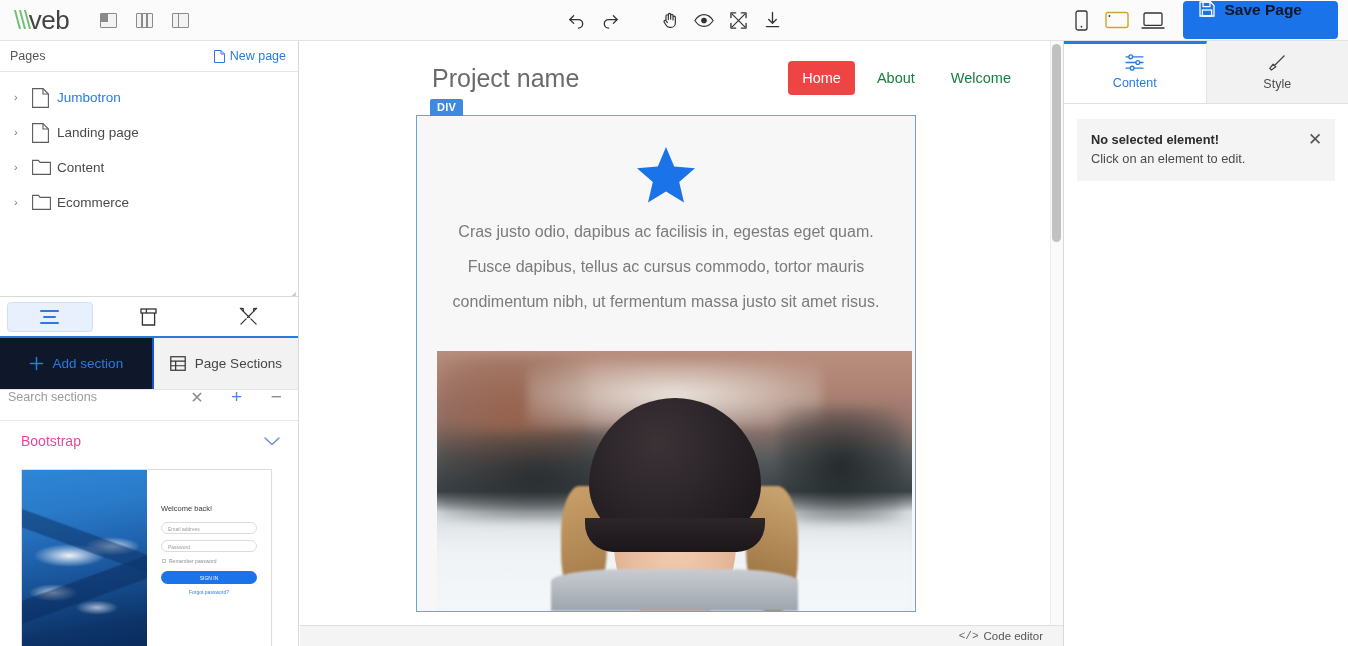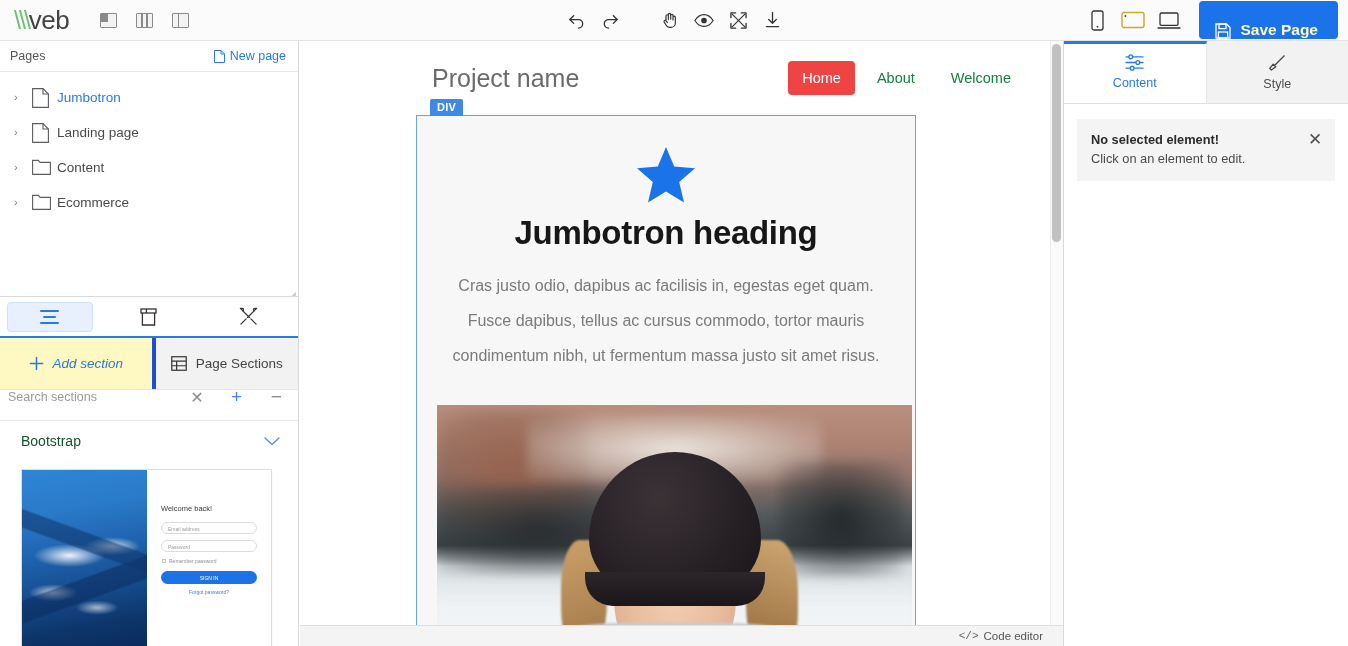--- a/index.html
+++ b/index.html
@@ -55,24 +55,24 @@
 
   .right-tools {
     position: absolute; right: 0; display: flex; align-items: center; gap: 0px; padding-right: 10px;
   }
   .dev-btn {
     width: 36px; height: 30px; display: flex; align-items: center; justify-content: center;
     cursor: pointer; border-radius: 3px;
   }
   .save-btn {
     margin-left: 12px;
-    background: #1a73e8; color: #fef9c3;
+    background: #1a73e8; color: #0f172a;
     height: 38px; border-radius: 4px;
-    display: flex; align-items: flex-end; gap: 9px;
-    padding: 0 20px 0 16px;
+    display: flex; align-items: flex-start; gap: 9px;
+    padding: 0 36px 0 16px;
     font-size: 15.5px; font-weight: bold;
     cursor: pointer;
     border: none;
     font-family: "Liberation Sans", sans-serif;
   }
 
   
   .left-panel {
     position: absolute; left: 0; top: 41px; width: 299px; height: 605px;
     background: #fff; border-right: 1px solid #d9d9d9;
@@ -110,42 +110,42 @@
   .lp-tab .tab-chip {
     width: 86px; height: 30px; display: flex; align-items: center; justify-content: center; border-radius: 4px;
   }
   .lp-tab.active .tab-chip { background: #e8f0fd; border: 1px solid #cfe0fa; }
 
   .sub-tabs { height: 52px; display: flex; background: #fff; border-bottom: 1px solid #e4e4e4; }
   .sub-tab {
     display: flex; align-items: center; justify-content: center; gap: 9px;
     font-size: 13.5px; cursor: pointer; height: 100%;
   }
-  .sub-tab.add { width: 162px; color: #2a7ade; background: #fef9c3; font-style: italic; }
-  .sub-tab.pages { width: 156px; color: #444; background: #f2f2f2; border-left: 4px solid #1d4ed8; }
+  .sub-tab.add { width: 162px; color: #2a7ade; background: #0f172a; }
+  .sub-tab.pages { width: 156px; color: #444; background: #f2f2f2; border-left: 2px solid #1d4ed8; }
 
   .search-row {
     height: 31px; display: flex; align-items: center; border-bottom: 1px solid #e8e8e8;
     padding: 0 10px 16px 8px; background: #fff; gap: 16px;
   }
   .search-inp {
     flex: 1; border: none; outline: none; font-size: 12.5px; color: #555;
     font-family: "Liberation Sans", sans-serif; background: transparent;
   }
   .search-inp::placeholder { color: #9a9a9a; }
   .sr-ico { width: 26px; height: 24px; display: flex; align-items: center; justify-content: center; cursor: pointer; color: #8c8c8c; font-size: 16px; }
   .sr-ico.plus { color: #4a86e8; font-size: 19px; }
   .sr-ico.minus { color: #8c8c8c; font-size: 19px; }
 
   .sections-area { flex: 1; overflow: hidden; background: #fff; }
   .sec-group-head {
     height: 40px; display: flex; align-items: center; justify-content: space-between;
     padding: 0 18px 0 21px; cursor: pointer;
   }
-  .sec-group-title { font-size: 14px; color: #14532d; }
+  .sec-group-title { font-size: 14px; color: #ec4899; }
   .sec-chev { color: #5f8fd8; font-size: 13px; }
   .thumb-wrap { padding: 8px 21px 0 21px; }
   .thumb {
     width: 251px; height: 188px; border: 1px solid #dcdcdc; background: #fff;
     display: flex; overflow: hidden; box-shadow: 0 1px 2px rgba(0,0,0,.04);
   }
   .thumb-img {
     width: 125px; height: 100%;
     background:
       radial-gradient(ellipse 50px 16px at 38% 46%, rgba(255,255,255,.92) 0%, rgba(255,255,255,0) 72%),
@@ -526,21 +526,20 @@
       </div>
 
       <div class="jumbo-outer">
         <div class="div-badge">DIV</div>
         <div class="jumbotron">
 
           <svg class="star" width="60" height="58" viewBox="0 0 60 58">
             <polygon points="30,1 38.2,20.5 59,22.2 43.2,36 48,56.4 30,45.5 12,56.4 16.8,36 1,22.2 21.8,20.5" fill="#1a73e8"></polygon>
           </svg>
 
-          <div class="jumbo-h1">Jumbotron heading</div>
           <div class="jumbo-p">Cras justo odio, dapibus ac facilisis in, egestas eget quam. Fusce dapibus, tellus ac cursus commodo, tortor mauris condimentum nibh, ut fermentum massa justo sit amet risus.</div>
 
           <div class="jumbo-photo">
             <div class="photo-bg"></div>
             <div class="photo-blur1"></div>
             <div class="photo-blur2"></div>
             <div class="photo-blur3"></div>
             <div class="photo-blur4"></div>
             <div class="photo-blur5"></div>
             <div class="hair-l"></div>

